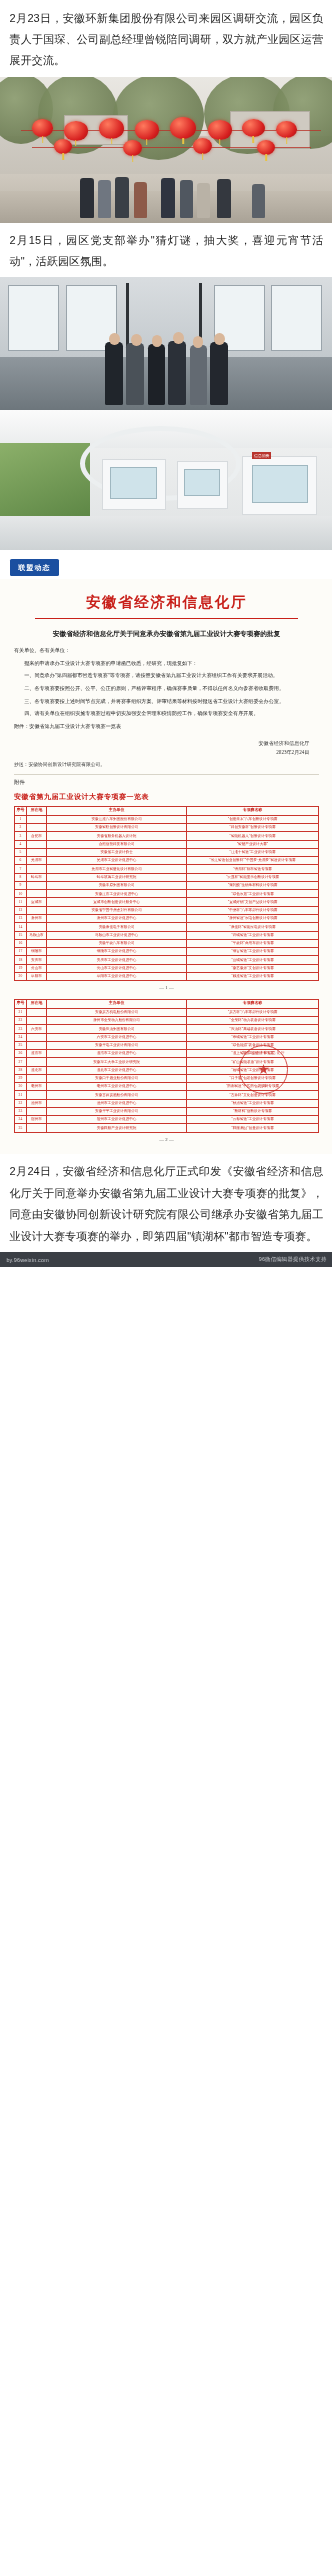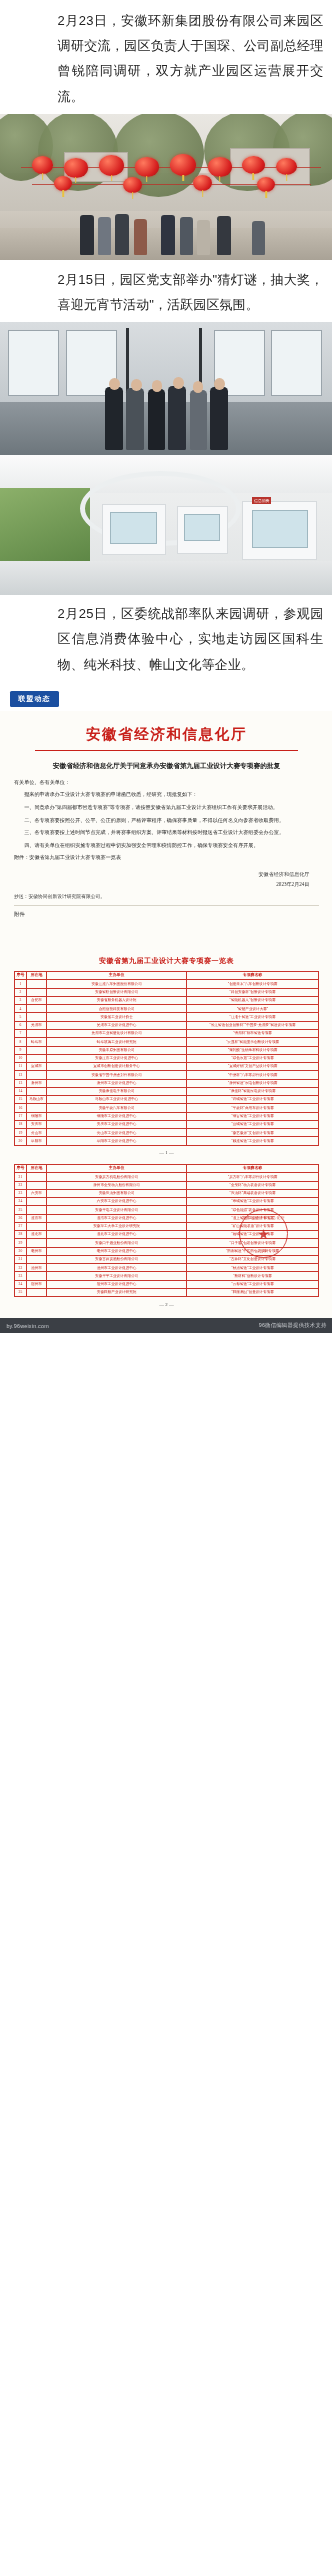--- a/index.html
+++ b/index.html
@@ -6,27 +6,26 @@
   html, body { margin: 0; padding: 0; }
   body {
     width: 333px;
     background: #ffffff;
     font-family: "Liberation Sans", sans-serif;
     color: #333;
   }
   .page { width: 333px; margin: 0 auto; background: #fff; }
 
   .para {
-    font-size: 13px;
+    font-size: 11px;
     line-height: 1.95;
     color: #222;
     padding: 7.5px 9.6px 5.4px 9.6px;
     text-align: justify;
     letter-spacing: 0.1px;
-    margin-left: 48px;
   }
   .para.small { padding: 6.4px 9.6px 4.3px 9.6px; }
 
   .photo { width: 333px; display: block; position: relative; overflow: hidden; }
 
   
   .photo1 { height: 146px; background: linear-gradient(#d9d6d0, #bfb9ae); position: relative; }
   .p1-sky { position:absolute; left:0; top:0; width:100%; height:59px;
     background: linear-gradient(#e9e7e2, #dedad3); }
   .p1-tree { position:absolute; top:-3.2px; width:64px; height:70px; border-radius:50%;
@@ -127,23 +126,23 @@
     color:#c8201a; font-size:14px;
   }
   .seal-txt { position:absolute; left:0; top:4.3px; width:100%; text-align:center; color:#c8201a; font-size:3.8px; letter-spacing:0.5px;}
   .seal-txt2 { position:absolute; left:0; bottom:4.8px; width:100%; text-align:center; color:#c8201a; font-size:3.8px; }
   .doc-foot { font-family:"Liberation Serif", serif; font-size:4.8px; color:#333; padding-top:3.2px;}
   .doc-sep { height:0.5px; background:#d8d4c8; margin:6.4px 0 5.4px 0; }
   .doc-attach { font-family:"Liberation Serif", serif; font-size:5.4px; color:#222; }
 
   
   .tbl-title {
-    text-align:center; font-family:"Liberation Serif", serif;
+    font-family:"Liberation Serif", serif;
     font-size:7px; font-weight:bold; color:#c8201a;
-    padding: 5.4px 0 4.3px 0; letter-spacing:0.5px;margin-top:33px;
+    padding: 5.4px 0 4.3px 0; letter-spacing:0.5px;
   }
   table.doc-tbl { width:100%; border-collapse:collapse; font-family:"Liberation Serif", serif; }
   table.doc-tbl th, table.doc-tbl td {
     border:0.5px solid #c9342c;
     color:#c8201a;
     font-size:3.6px;
     line-height:1.3;
     padding:1.3px 1.1px;
     text-align:center;
     vertical-align:middle;
@@ -249,21 +248,20 @@
     <div class="p3-panel" style="left:102px; top:49px; width:64px; height:51px;"></div>
     <div class="p3-screen" style="left:110px; top:57px; width:47px; height:32px;"></div>
     <div class="p3-panel" style="left:177px; top:51px; width:51px; height:48px;"></div>
     <div class="p3-screen" style="left:184px; top:59px; width:36px; height:27px;"></div>
     <div class="p3-panel" style="left:242px; top:46px; width:75px; height:59px;"></div>
     <div class="p3-screen" style="left:252px; top:55px; width:56px; height:38px;"></div>
     <div class="p3-red" style="left:252px; top:42px;">信息消费</div>
     <div class="p3-floor"></div>
   </div>
 
-  <div class="para small">2月25日，区委统战部率队来园调研，参观园区信息消费体验中心，实地走访园区国科生物、纯米科技、帷山文化等企业。</div>
 
   <div class="sec-title-wrap">
     <span class="sec-title">联盟动态</span>
   </div>
 
   <div class="doc">
     <div class="doc-head">安徽省经济和信息化厅</div>
     <div class="doc-rule"></div>
     <div class="doc-title">安徽省经济和信息化厅关于同意承办安徽省第九届工业设计大赛专项赛的批复</div>
 
@@ -525,20 +523,21 @@
             <td>35</td>
             <td></td>
             <td>安徽鞋服产业设计研究院</td>
             <td>"鞋服潮品"创意设计专项赛</td>
           </tr>
         </tbody>
     </table>
     <div class="pgnum">— 2 —</div>
   </div>
 
+  <div class="para">2月24日，安徽省经济和信息化厅正式印发《安徽省经济和信息化厅关于同意举办安徽省第九届工业设计大赛专项赛的批复》，同意由安徽协同创新设计研究院有限公司继承办安徽省第九届工业设计大赛专项赛的举办，即第四届"镇湖杯"都市智造专项赛。</div>
 
   <div class="footer">
     <span class="fl">by.96weixin.com</span>
     <span class="fr">96微信编辑器提供技术支持</span>
   </div>
 
 </div>
 
 
 </body></html>

